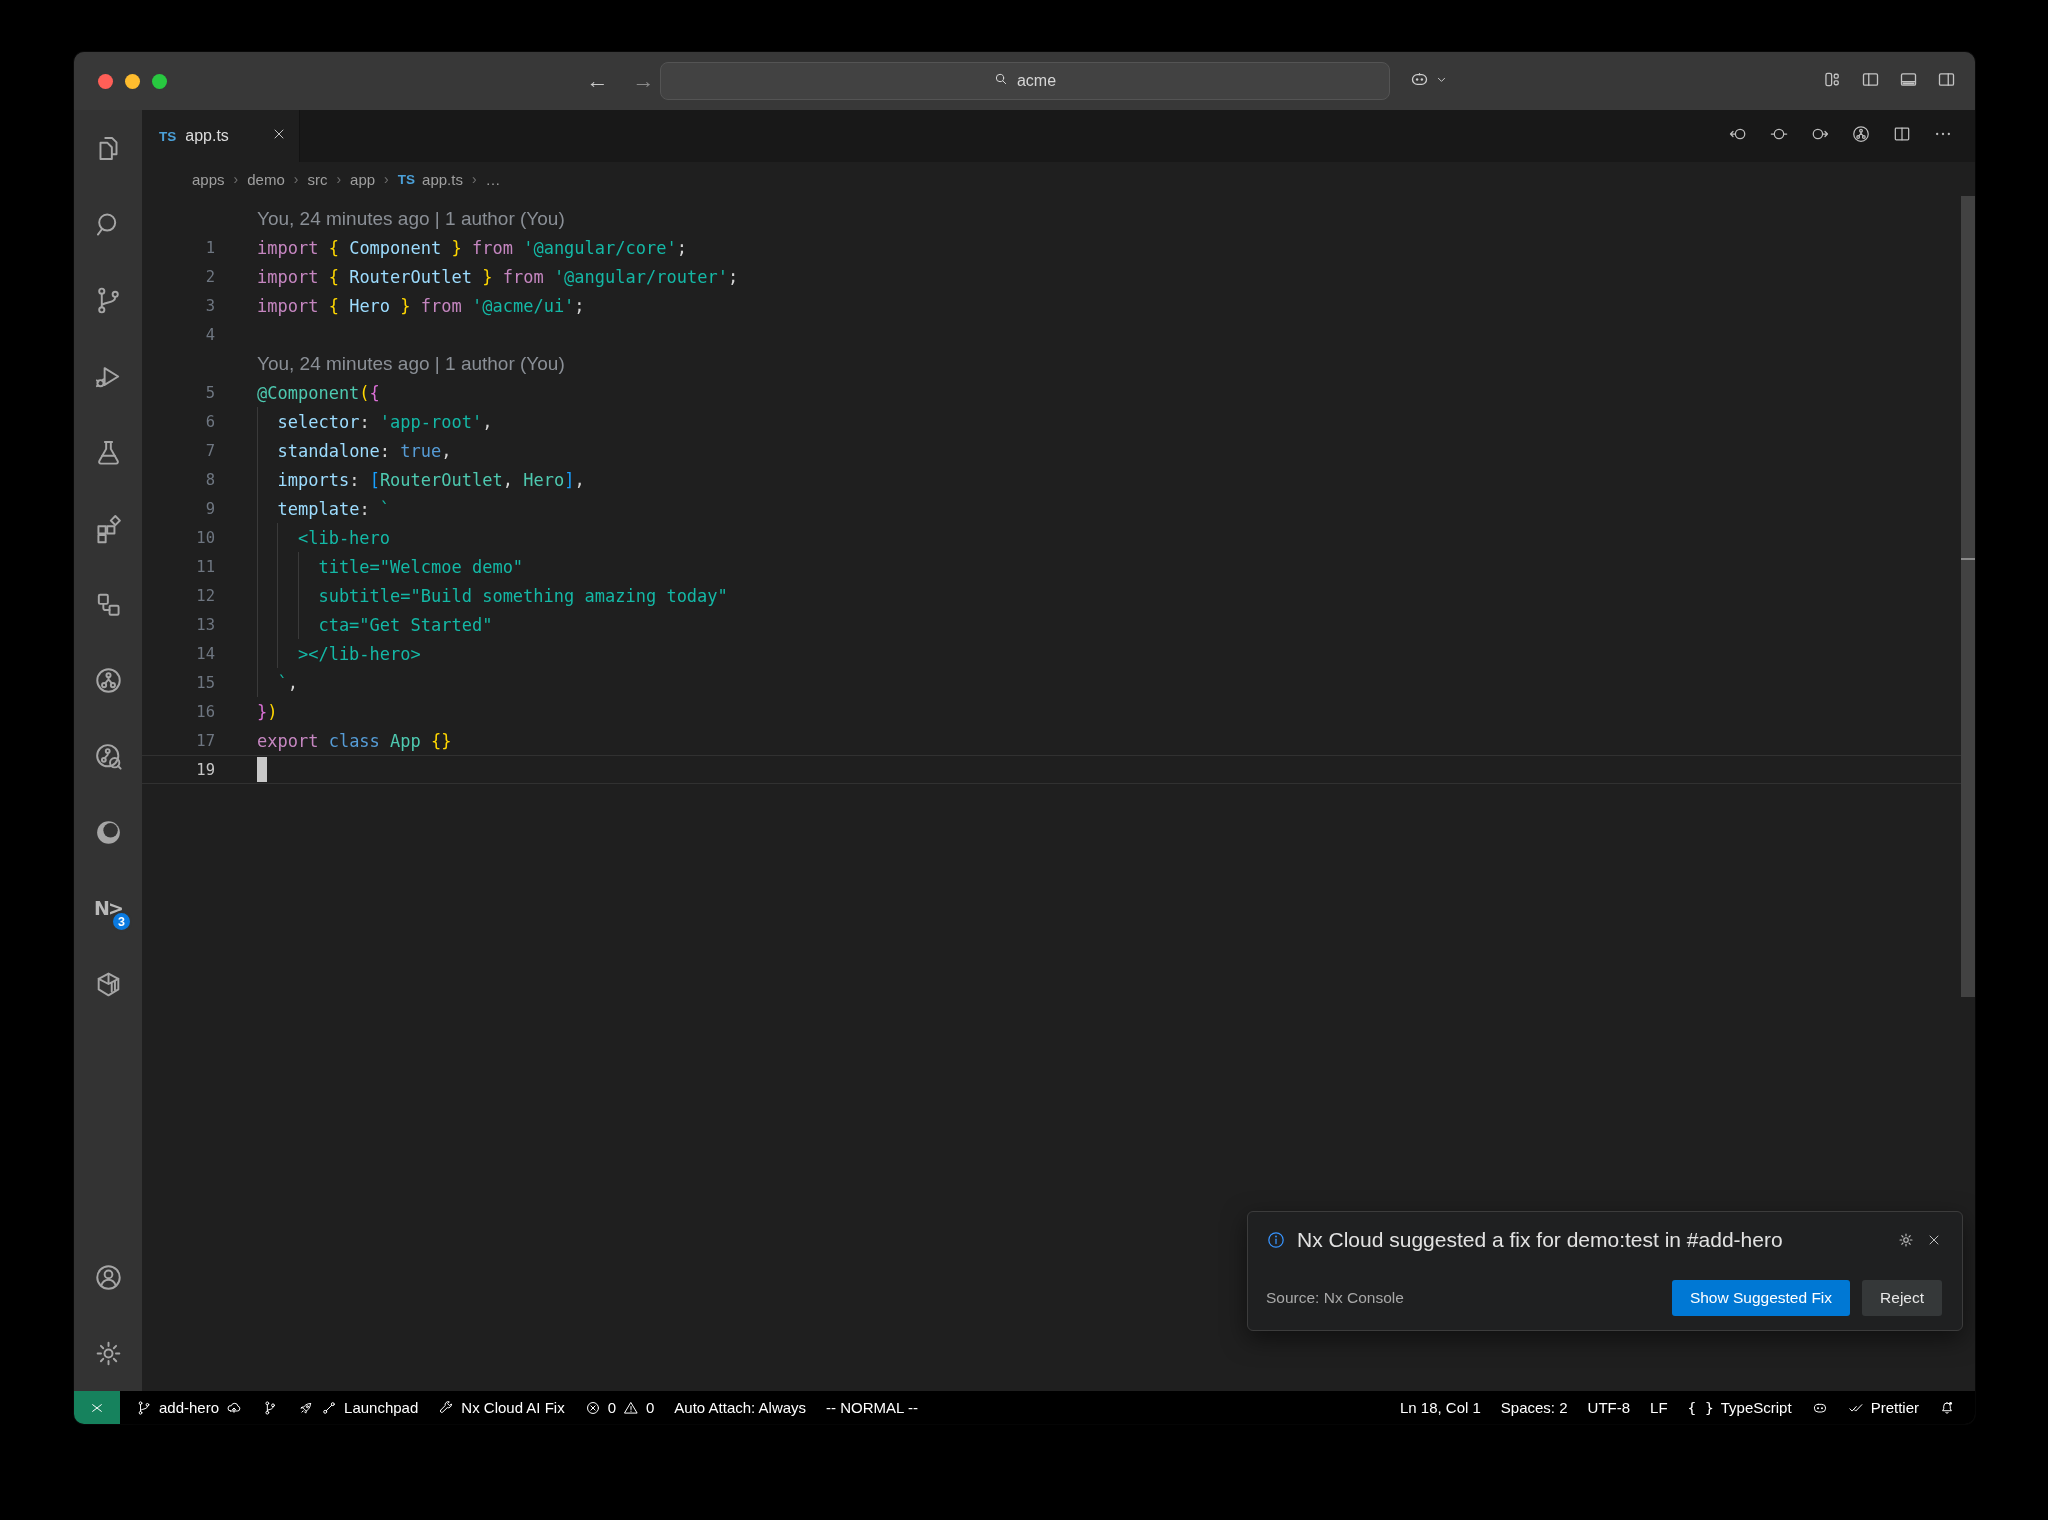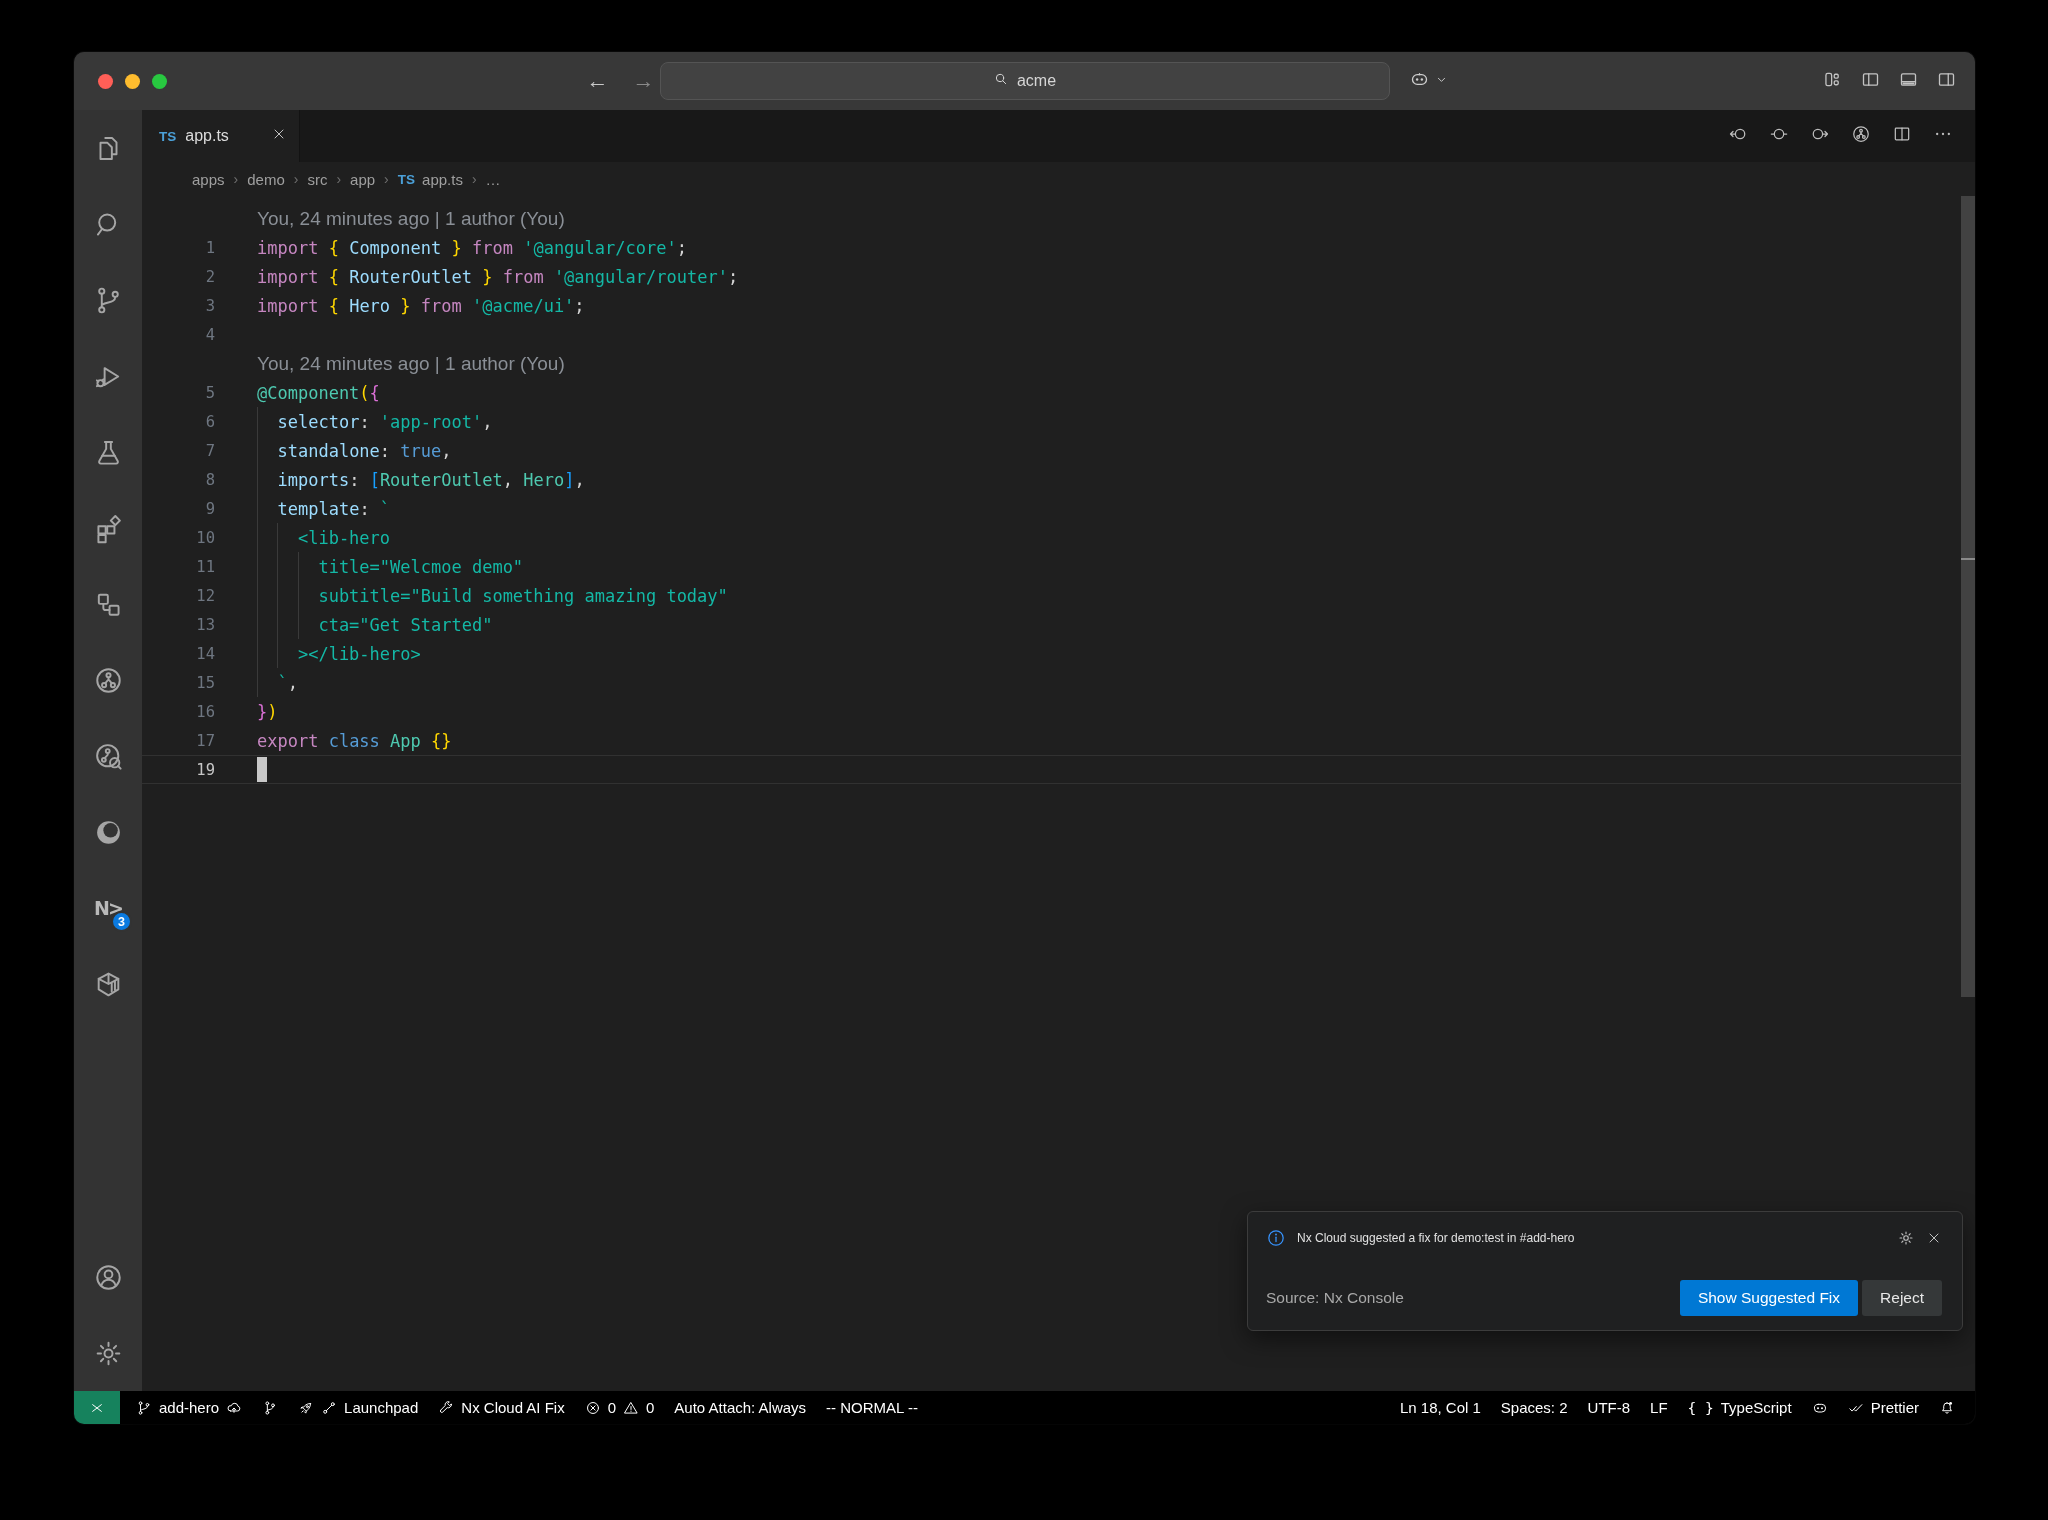--- a/index.html
+++ b/index.html
@@ -60,27 +60,27 @@
   .tok-str{color:#14b8a6;margin-top:20px;} .tok-b1{color:#FFD700;} .tok-b2{color:#DA70D6;} .tok-b3{color:#179FFF;} .tok-pun{color:#d4d4d4;}
   .guide { position:absolute; width:1px; background:#3a3a3a; }
   .scrollbar { position:absolute; top:0; right:0; width:14px; bottom:0; }
   .scroll-slider { position:absolute; top:0; left:0; width:14px; height:801px; background:#424242; }
   .scroll-marker { position:absolute; top:362px; left:0; width:14px; height:2px; background:#8a8a8a; }
   
   .toast { position:absolute; right:12px; bottom:60px; width:716px; height:120px;
            background:#1f2021; border:1px solid #3c3c3c; border-radius:6px;
            box-shadow:0 8px 24px rgba(0,0,0,.5); padding:16px 20px 14px 18px;
            display:flex; flex-direction:column; justify-content:space-between; z-index:5; }
-  .toast-head { display:flex; align-items:center; gap:11px; color:#e2e2e2; font-size:12px; }
+  .toast-head { display:flex; align-items:center; gap:11px; color:#e2e2e2; font-size:21px; }
   .toast-head .spacer { flex:1; }
   .toast-icon { color:#3794FF; display:flex; }
   .toast-ctl { color:#c0c0c0; display:flex; }
   .toast-foot { display:flex; align-items:center; }
   .toast-source { color:#a8a8a8; font-size:15.5px; }
-  .toast-buttons { margin-left:auto; display:flex; gap:4px;padding-left:48px; }
+  .toast-buttons { margin-left:auto; display:flex; gap:12px;padding-left:48px; }
   .btn { border:none; border-radius:3px; font-size:15.5px; padding:9px 18px; color:#fff;
          font-family:"Liberation Sans", sans-serif; cursor:pointer; }
   .btn-primary { background:#0078d4; }
   .btn-secondary { background:#353839; color:#e8e8e8; }
   
   .statusbar { height:33px; flex:none; background:#000000; display:flex; align-items:center;
                color:#fff; font-size:15px; }
   .sb-left { display:flex; align-items:center; height:100%; }
   .sb-right { margin-left:auto; display:flex; align-items:center; height:100%; padding-right:10px; }
   .sb-item { display:flex; align-items:center; gap:7px; padding:0 10px; height:100%; }

